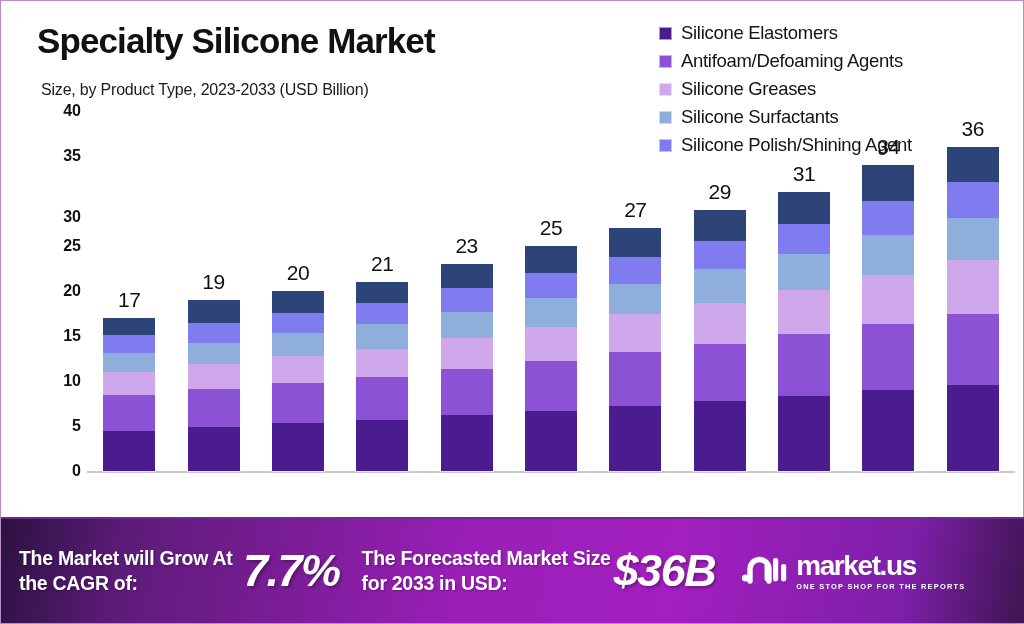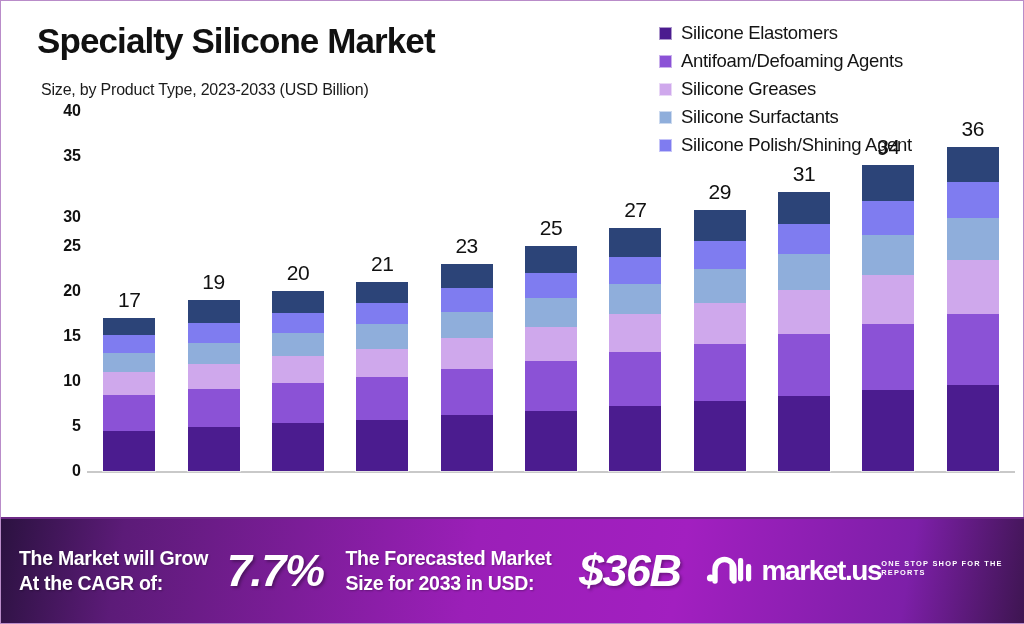--- a/index.html
+++ b/index.html
@@ -93,21 +93,21 @@
     color: #ffffff; font-weight: bold; letter-spacing: -1.5px;
     text-shadow: 2px 2px 3px rgba(0,0,0,0.3);
     font-style: italic;
   }
   #cagr-label { margin-left: 18px; width: 218px; }
   #cagr-value { font-size: 45px; margin-left: 6px; }
   #size-label { margin-left: 22px; width: 250px; }
   #size-value { font-size: 45px; margin-left: 2px; }
   #logo { display: flex; align-items: center; margin-left: 26px; }
   #logo-mark { margin-right: 9px; }
-  #logo-text { display: flex; flex-direction: row; }
+  #logo-text { display: flex; flex-direction: column; }
   #logo-name {
     color: #ffffff; font-size: 28px; font-weight: bold; letter-spacing: -1.4px;
     line-height: 28px;
   }
   #logo-tagline {
     color: #ffffff; font-size: 7.4px; font-weight: bold;
     letter-spacing: 1.25px; margin-top: 2px;
   }
 </style>
 </head>

